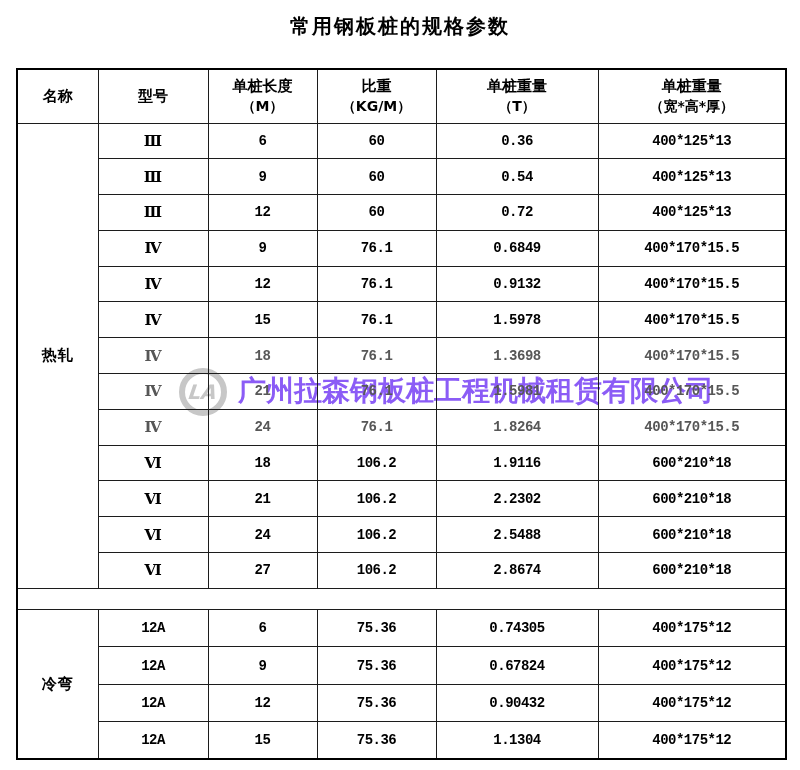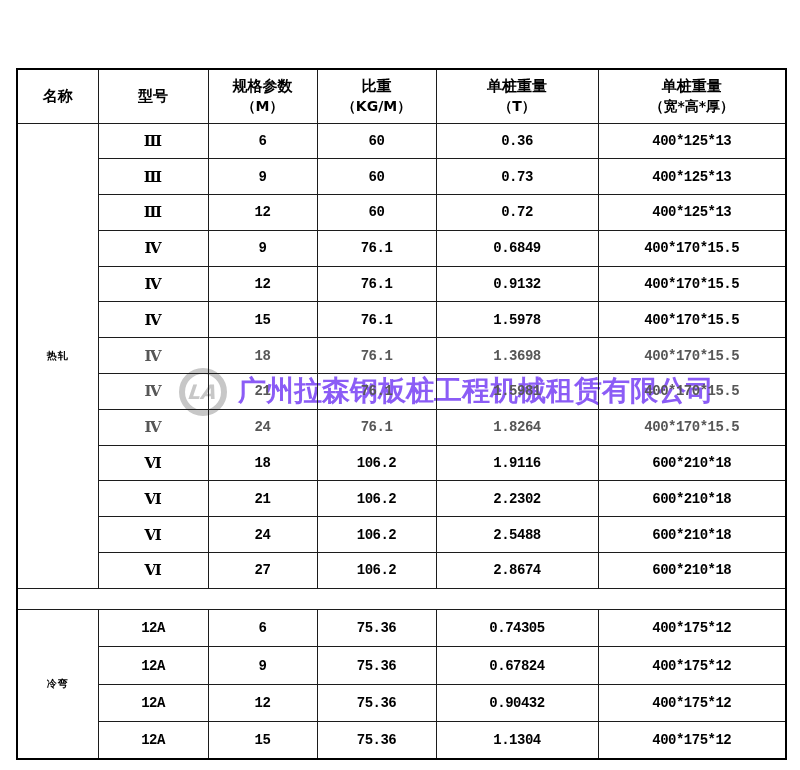--- a/index.html
+++ b/index.html
@@ -87,21 +87,21 @@
   tbody.hot tr { height: 35.8px; }
   tr.separator-row { height: 21px; }
   tbody.cold tr { height: 37.5px; }
   th {
     font-size: 15px;
     font-weight: bold;
     line-height: 1.3;
   }
   th .unit { display: block; font-size: 14px; }
   .name-cell {
-    font-size: 10px;
+    font-size: 15px;
     font-weight: bold;
     letter-spacing: 1px;
   }
   td.num {
     font-family: "Liberation Mono", "DejaVu Sans Mono", monospace;
     font-weight: bold;
     font-size: 14px;
     letter-spacing: -0.5px;
   }
   td.roman {
@@ -109,20 +109,21 @@
     font-weight: bold;
     font-size: 15px;
   }
   tbody.hot tr.faded td { color: #575757; }
 </style>
 </head>
 <body>
 
 <div class="page">
 
+  <div class="doc-title">常用钢板桩的规格参数</div>
 
   <div class="watermark">
     <div class="wm-logo">
       <div class="wm-logo-mono">LA</div>
     </div>
     <div class="wm-text">广州拉森钢板桩工程机械租赁有限公司</div>
   </div>
 
   <table class="spec-table">
     <colgroup>
@@ -135,21 +136,21 @@
     </colgroup>
     <thead>
       <tr>
         <th>
           <span>名称</span>
         </th>
         <th>
           <span>型号</span>
         </th>
         <th>
-          <span>规格参数</span>
+          <span>单桩长度</span>
           <span class="unit">（M）</span>
         </th>
         <th>
           <span>比重</span>
           <span class="unit">（KG/M）</span>
         </th>
         <th>
           <span>单桩重量</span>
           <span class="unit">（T）</span>
         </th>
@@ -165,21 +166,21 @@
           <td class="roman">Ⅲ</td>
           <td class="num">6</td>
           <td class="num">60</td>
           <td class="num">0.36</td>
           <td class="num">400*125*13</td>
         </tr>
         <tr>
           <td class="roman">Ⅲ</td>
           <td class="num">9</td>
           <td class="num">60</td>
-          <td class="num">0.73</td>
+          <td class="num">0.54</td>
           <td class="num">400*125*13</td>
         </tr>
         <tr>
           <td class="roman">Ⅲ</td>
           <td class="num">12</td>
           <td class="num">60</td>
           <td class="num">0.72</td>
           <td class="num">400*125*13</td>
         </tr>
         <tr>

